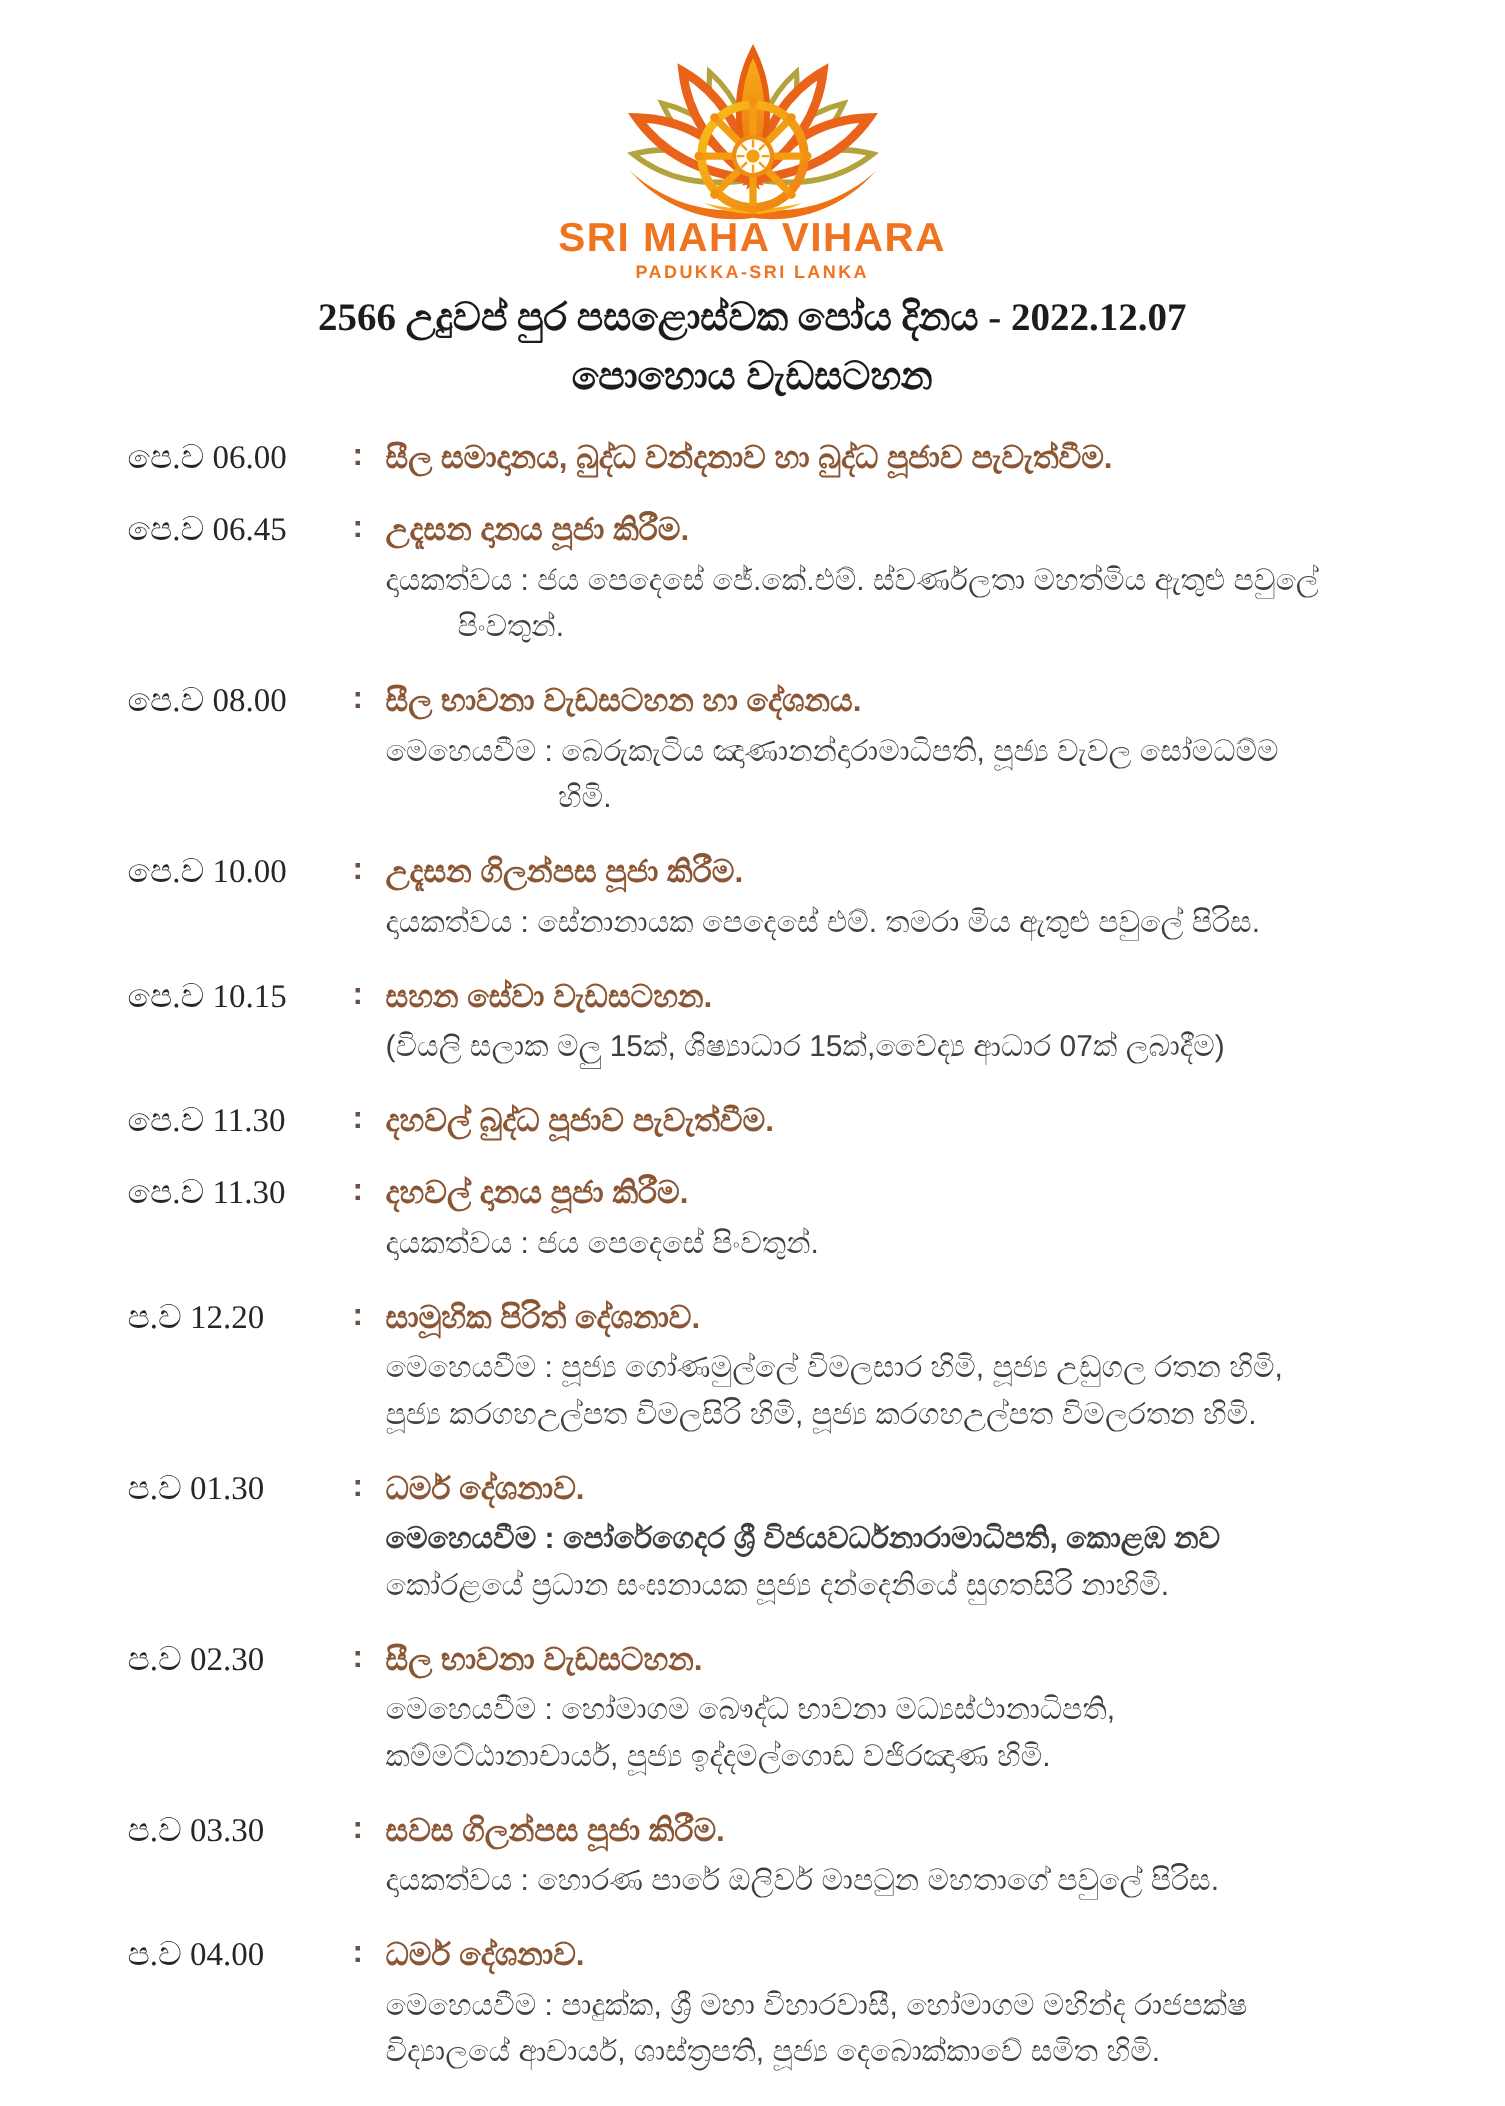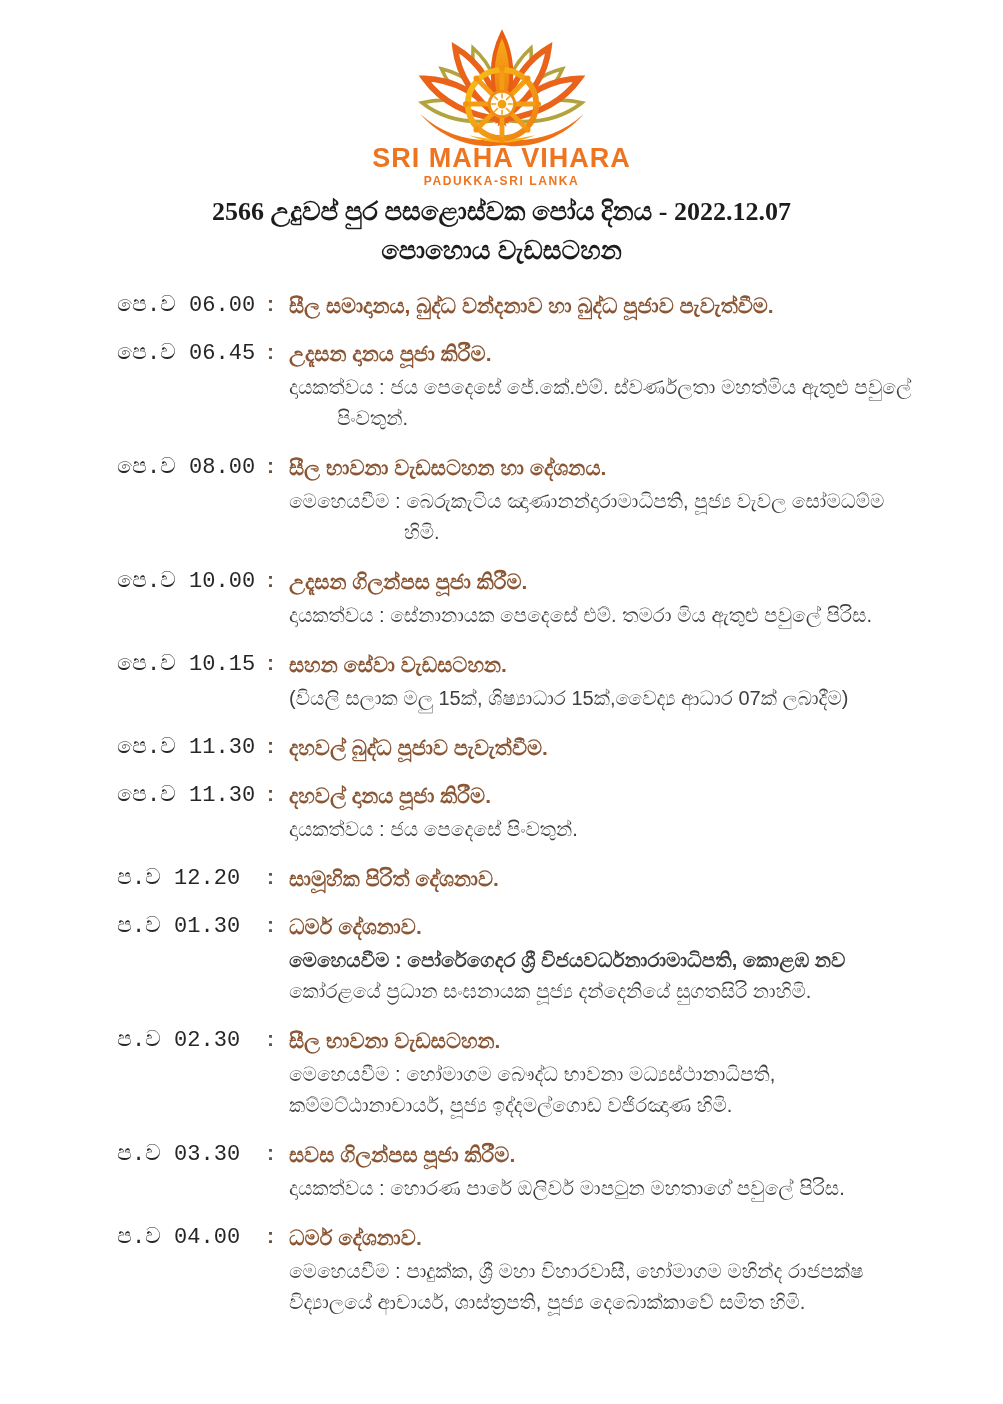--- a/index.html
+++ b/index.html
@@ -28,22 +28,22 @@
     font-size:26px; font-weight:bold; color:#1c1c1c;
   }
   .subtitle{
     margin:8px 0 0 0; text-align:center;
     font-size:26px; font-weight:bold; color:#1c1c1c;
   }
   .schedule{ margin-top:26px; padding:0 50px 0 85px; }
   .row{ display:flex; align-items:flex-start; margin-bottom:20px; }
   .time{
     width:150px; flex:0 0 150px;
-    font-family:Liberation Mono, monospace;
-    font-size:22px; color:#262626; white-space:nowrap;margin-left:32px;
+    font-family:Liberation Serif, serif;
+    font-size:22px; color:#262626; white-space:nowrap;
   }
   .colon{ width:22px; flex:0 0 22px; font-size:21px; font-weight:bold; color:#6b5140; }
   .content{ flex:1; }
   .event-title{
     font-size:21px; font-weight:bold; color:#8a5633; line-height:28px;
   }
   .details{ margin-top:4px; }
   .detail-line{ font-size:20px; color:#3f3f3f; line-height:31px; }
 </style>
 </head>
@@ -203,20 +203,24 @@
             <div class="detail-line" style="margin-left: 0px;">දායකත්වය : ජය පෙදෙසේ පිංවතුන්.</div>
           </div>
     </div>
   </div>
 
   <div class="row">
     <div class="time">ප.ව 12.20</div>
     <div class="colon">:</div>
     <div class="content">
       <div class="event-title">සාමූහික පිරිත් දේශනාව.</div>
+      <div class="details">
+            <div class="detail-line" style="margin-left: 0px;">මෙහෙයවීම : පූජ්‍ය ගෝණමුල්ලේ විමලසාර හිමි, පූජ්‍ය උඩුගල රතන හිමි,</div>
+            <div class="detail-line" style="margin-left: 0px;">පූජ්‍ය කරගහඋල්පත විමලසිරි හිමි, පූජ්‍ය කරගහඋල්පත විමලරතන හිමි.</div>
+          </div>
     </div>
   </div>
 
   <div class="row">
     <div class="time">ප.ව 01.30</div>
     <div class="colon">:</div>
     <div class="content">
       <div class="event-title">ධර්ම දේශනාව.</div>
       <div class="details">
             <div class="detail-line" style="margin-left: 0px; font-weight: bold;">මෙහෙයවීම : පෝරේගෙදර ශ්‍රී විජයවර්ධනාරාමාධිපති, කොළඹ නව</div>

